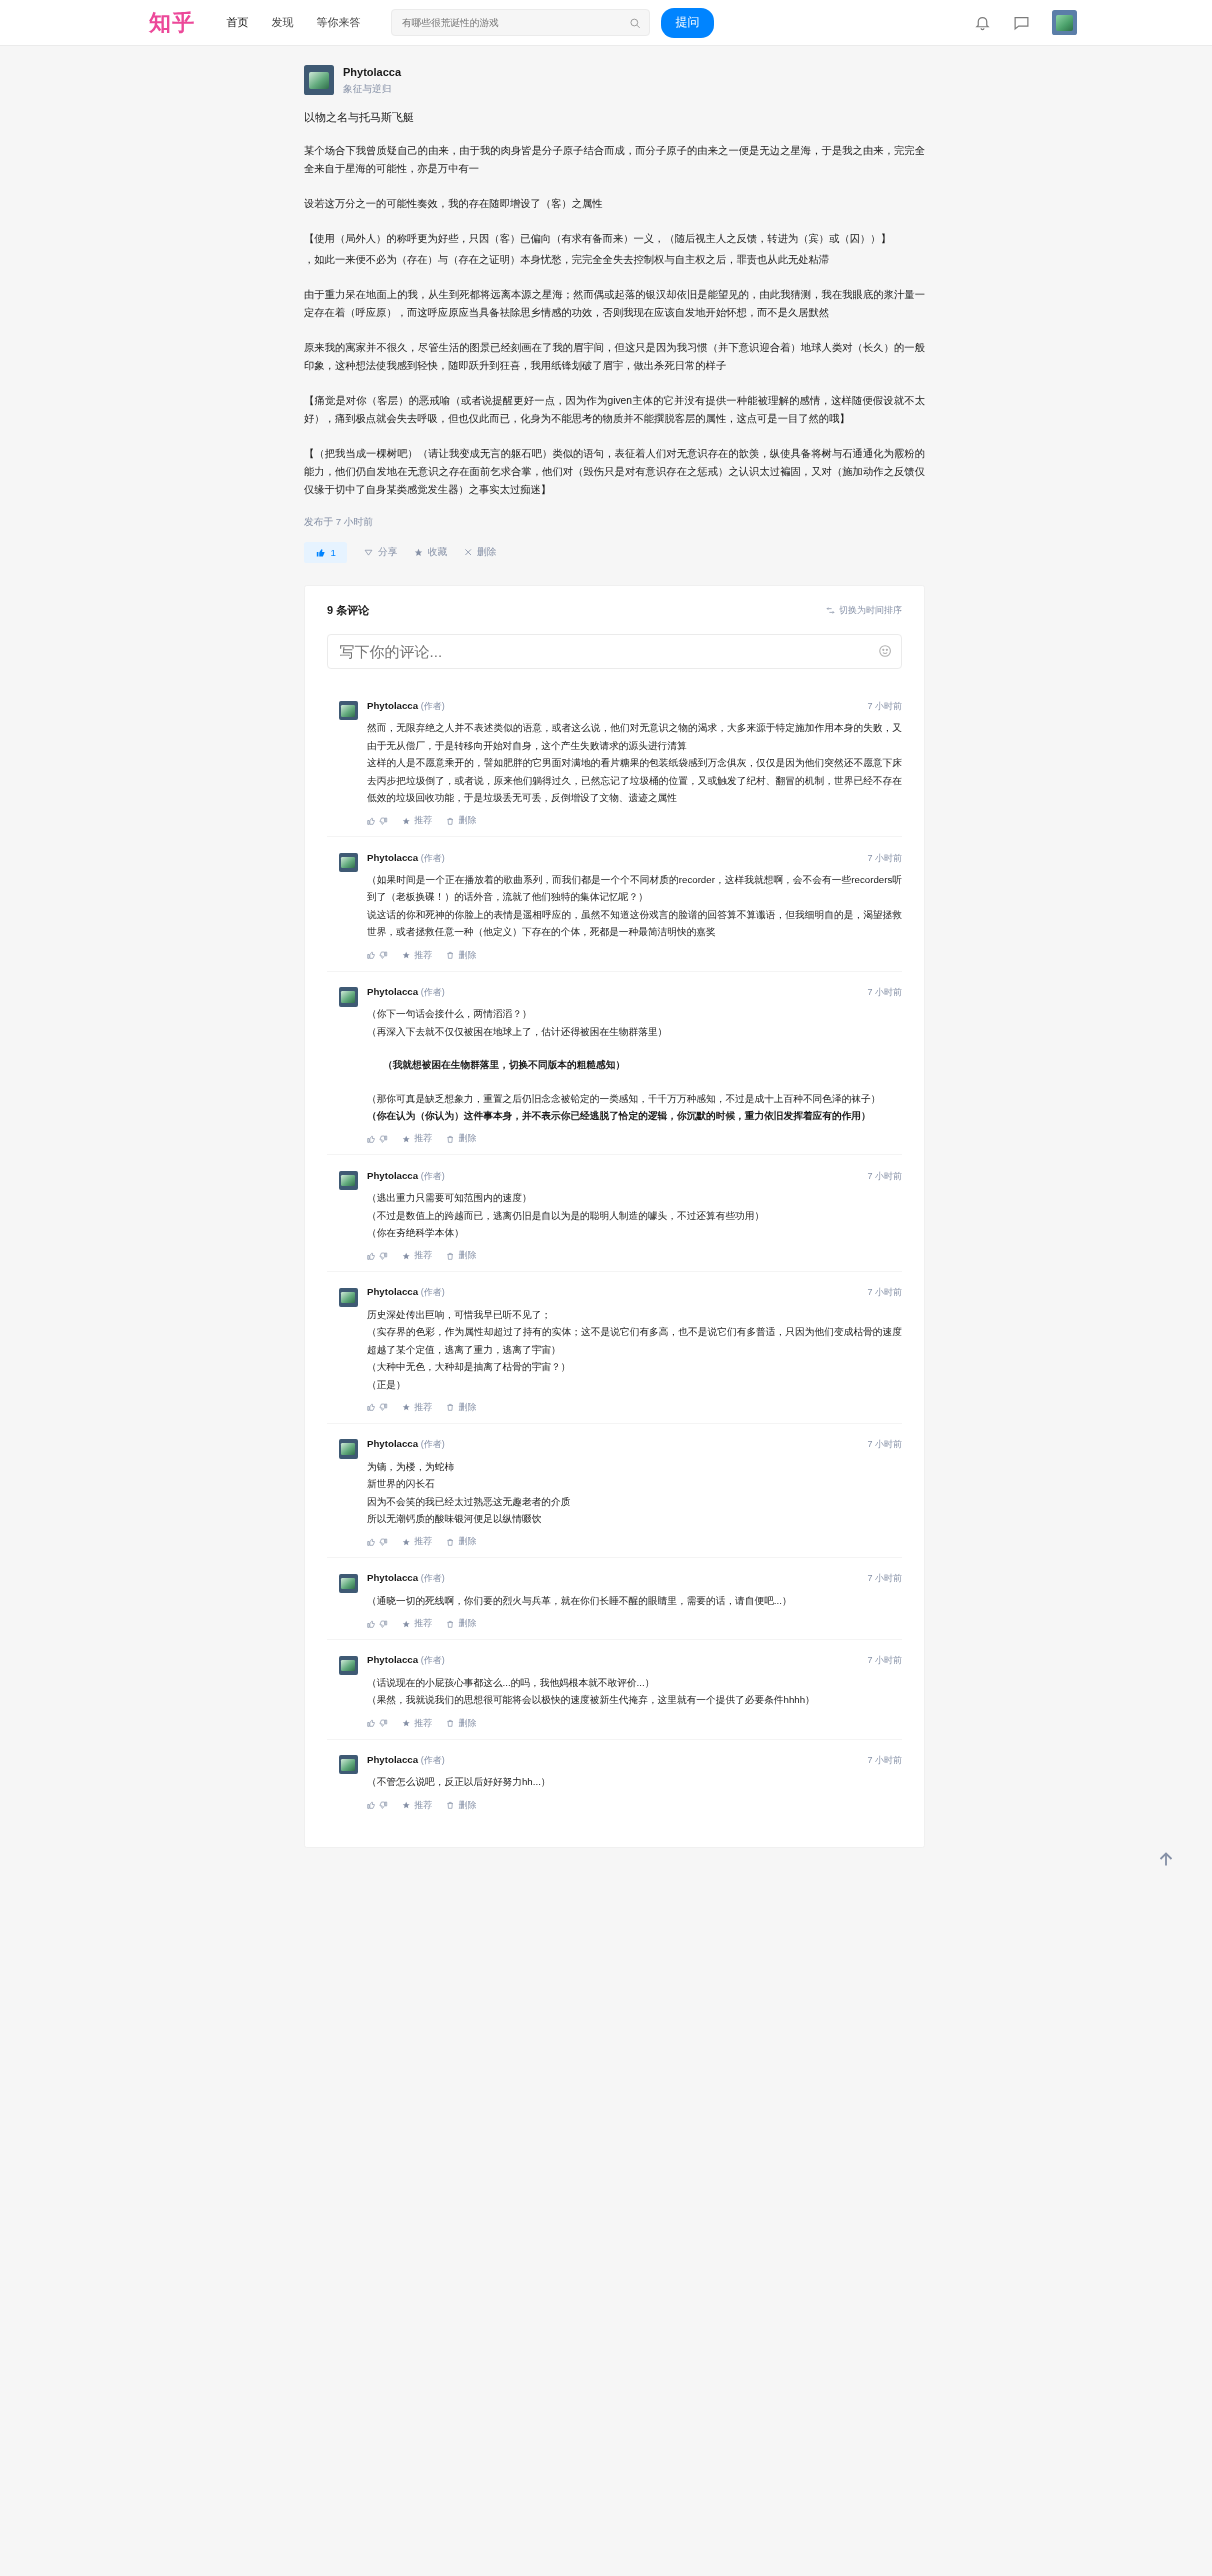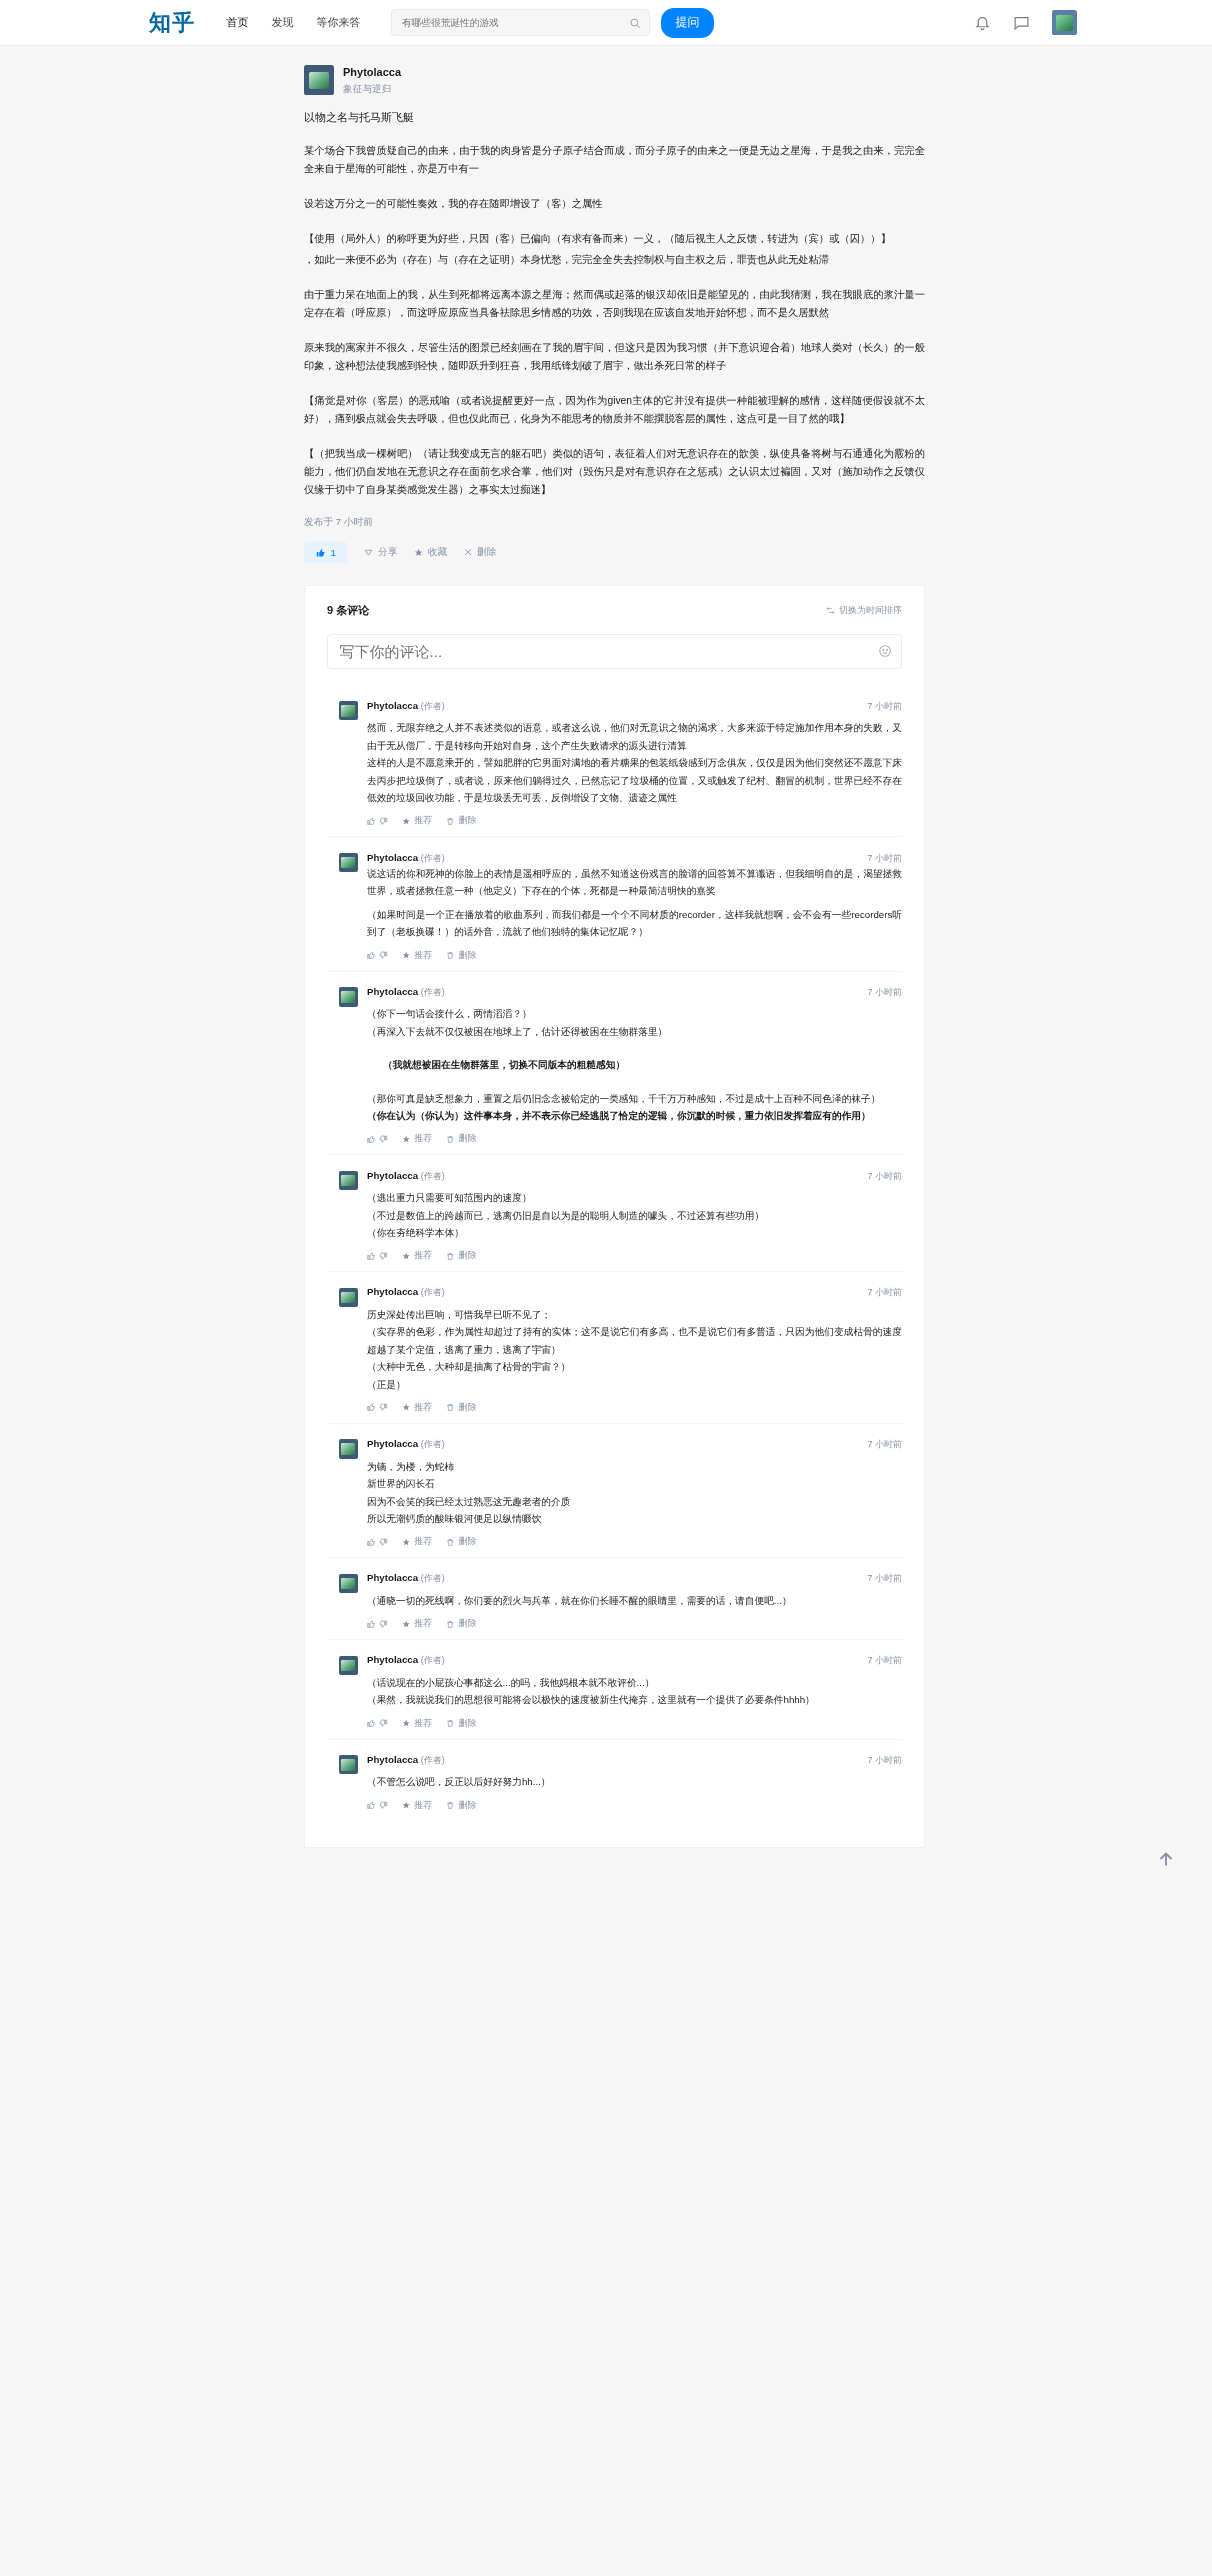--- a/index.html
+++ b/index.html
@@ -22,21 +22,21 @@
     align-items: center;
   }
   .topbar-inner {
     width: 1213px;
     display: flex;
     align-items: center;
     padding: 0 0 0 149px;
     height: 46px;
   }
   .logo {
-    color: #0369a1;
+    color: #ec4899;
     font-size: 22px;
     font-weight: bold;
     letter-spacing: 1.3px;
     margin-right: 31px;
     line-height: 1;
     font-family: Liberation Serif, serif;
   }
   .nav {
     display: flex;
     align-items: center;
@@ -525,22 +525,22 @@
           <div class="c-avatar"></div>
           <div class="c-main">
             <div class="c-head">
               <div style="display: flex; align-items: baseline;">
                 <div class="c-name">Phytolacca</div>
                 <span class="c-badge">(作者)</span>
               </div>
               <div class="c-time">7 小时前</div>
             </div>
             <div class="c-body">
+              <p>（如果时间是一个正在播放着的歌曲系列，而我们都是一个个不同材质的recorder，这样我就想啊，会不会有一些recorders听到了（老板换碟！）的话外音，流就了他们独特的集体记忆呢？）</p>
               <p style="margin: 0px;">说这话的你和死神的你脸上的表情是遥相呼应的，虽然不知道这份戏言的脸谱的回答算不算谶语，但我细明自的是，渴望拯救世界，或者拯救任意一种（他定义）下存在的个体，死都是一种最简洁明快的嘉奖</p>
-              <p>（如果时间是一个正在播放着的歌曲系列，而我们都是一个个不同材质的recorder，这样我就想啊，会不会有一些recorders听到了（老板换碟！）的话外音，流就了他们独特的集体记忆呢？）</p>
             </div>
             <div class="c-actions">
               <span class="c-act">
                 <span>
                   <svg viewBox="0 0 24 24" fill="none" stroke="currentColor" stroke-width="2">
                     <path d="M2 10h4v11H2zM8 21h9l4-9v-2h-6l1-5a2 2 0 0 0-2-2l-1 1-5 7z"></path>
                   </svg>
                 </span>
                 <span>
                   <svg viewBox="0 0 24 24" fill="none" stroke="currentColor" stroke-width="2">

